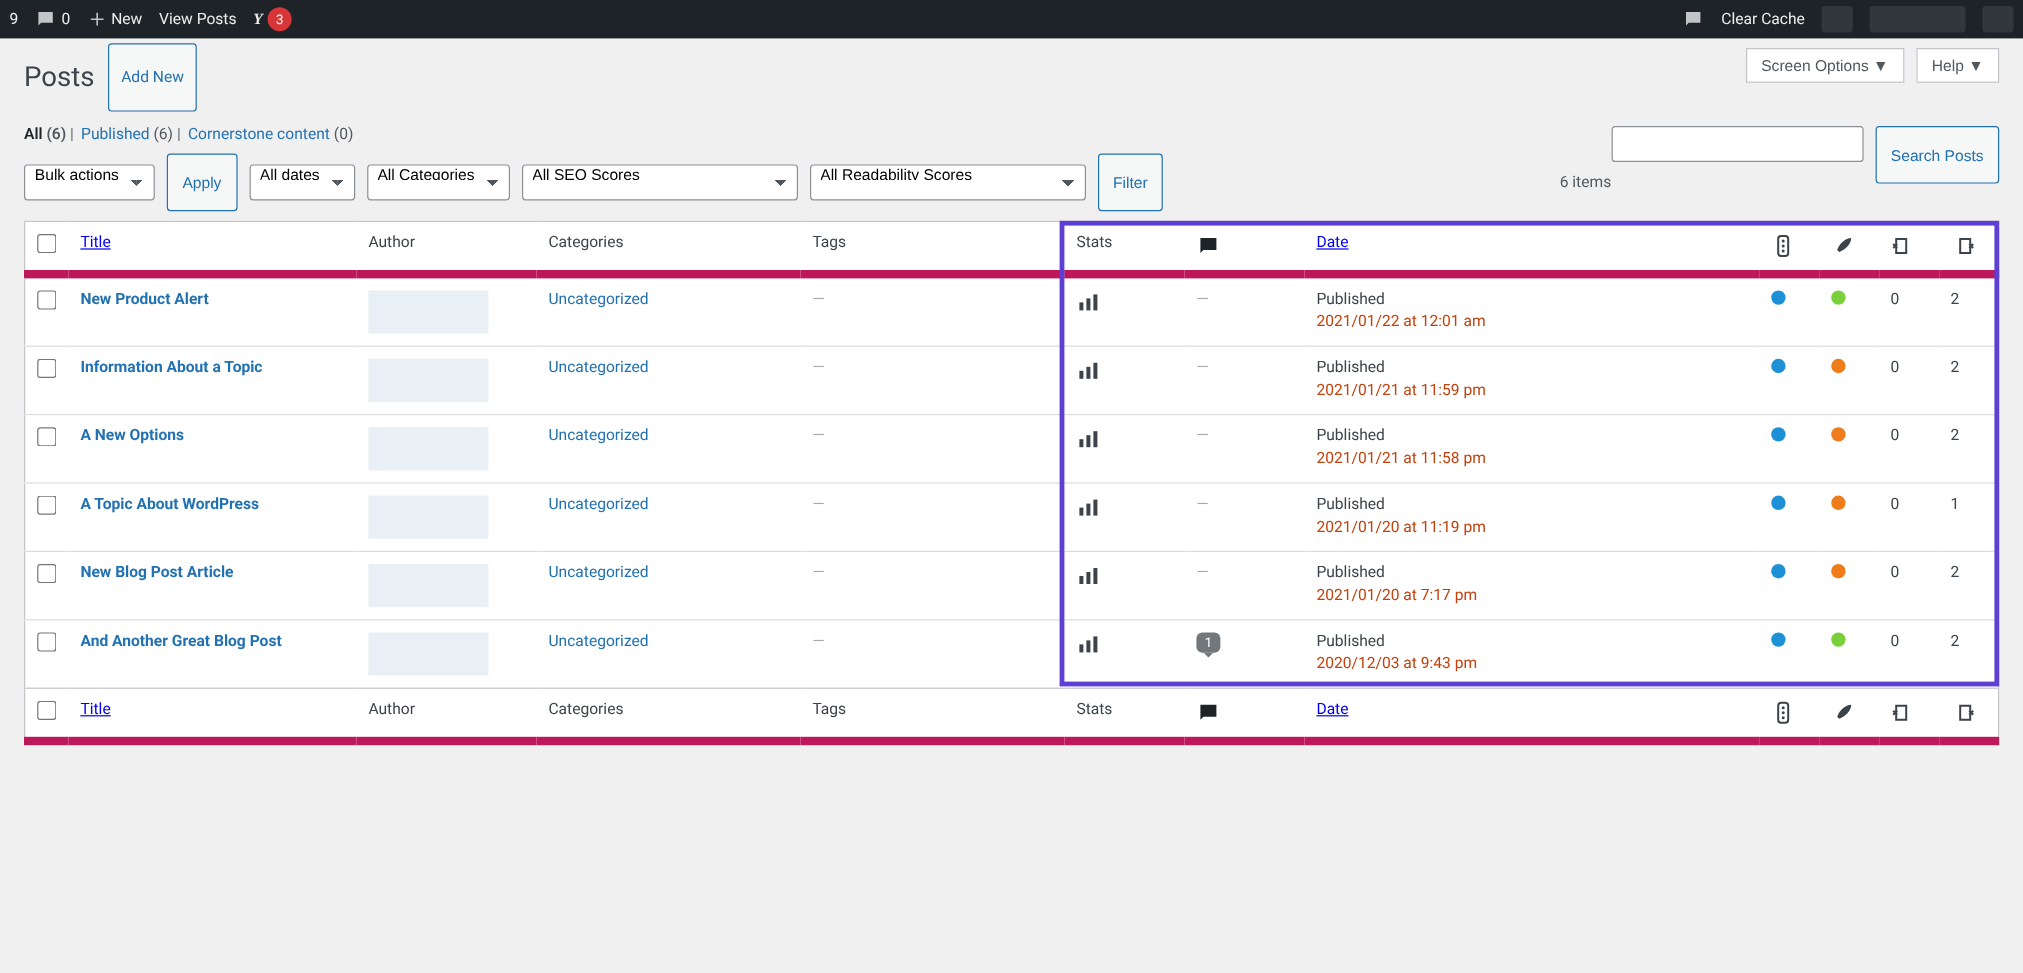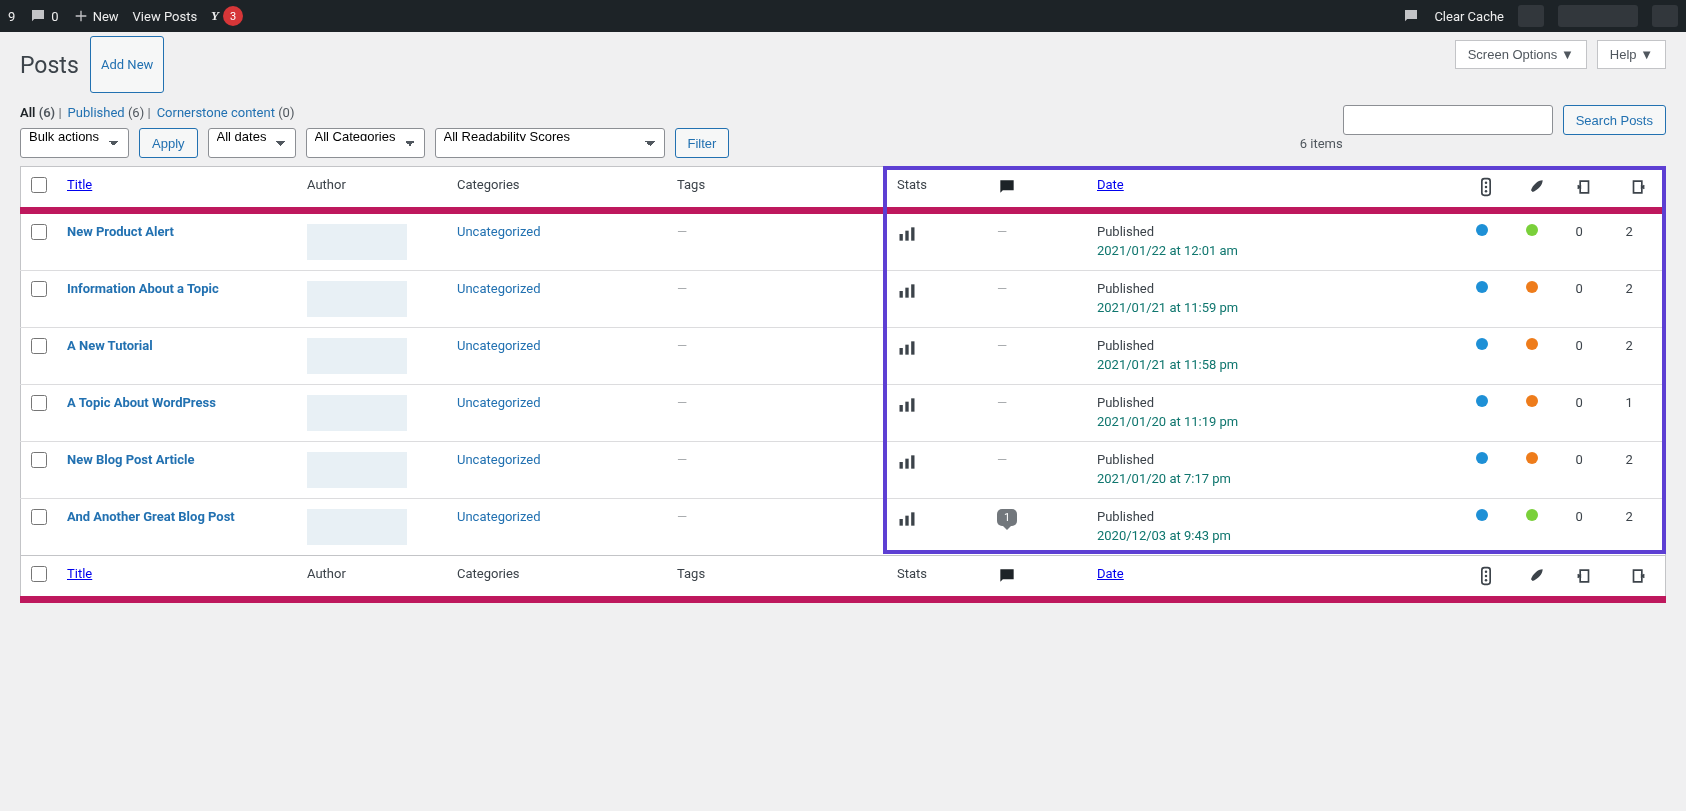--- a/index.html
+++ b/index.html
@@ -14,37 +14,37 @@
   .top-right { float: right; display:flex; gap: 10px; margin-left: 36px; }
   .btn-outline { background:#fff; border:1px solid #c3c4c7; padding:6px 12px; font-size:13px; color:#50575e; cursor:pointer; }
   h1.heading { font-size: 23px; font-weight: 400; padding: 9px 0 4px 0; display:inline-block; margin-right: 8px; }
   .page-title-action { display:inline-block; border:1px solid #2271b1; color:#2271b1; background:#f6f7f7; padding: 20px 10px; border-radius:3px; font-size:13px; text-decoration:none; position: relative; top:-4px; }
   .subsubsub { margin: 8px 0; color:#646970; }
   .subsubsub a { color:#2271b1; text-decoration:none; }
   .subsubsub .current { color:#1d2327; font-weight:600; }
   .subsubsub .count { color:#50575e; }
   .tablenav { display:flex; align-items:center; gap:10px; margin: 8px 0; }
   select { height: 30px; border:1px solid #8c8f94; border-radius:3px; padding: 0 28px 16px 8px; background:#fff; font-size:13px; appearance:none; background-image: linear-gradient(45deg, transparent 50%, #50575e 50%), linear-gradient(135deg, #50575e 50%, transparent 50%); background-position: calc(100% - 14px) 12px, calc(100% - 9px) 12px; background-size: 5px 5px; background-repeat:no-repeat; }
-  .button { border:1px solid #2271b1; color:#2271b1; background:#f6f7f7; padding: 0 12px; height:30px; border-radius:3px; cursor:pointer; font-size:13px; }
+  .button { border:1px solid #2271b1; color:#2271b1; background:#f6f7f7; padding: 0 12px; height:48px; border-radius:3px; cursor:pointer; font-size:13px; }
   .spacer { flex:1; }
   .items-count { color:#50575e; }
   .search-area { float:right; margin: 8px 0; display:flex; gap:10px; }
   .search-area input[type=search] { height:30px; width:210px; border:1px solid #8c8f94; border-radius:3px; padding:0 8px; }
   table.wp-list { width:100%; border-collapse:collapse; background:#fff; border:1px solid #c3c4c7; clear:both; }
   table.wp-list th, table.wp-list td { text-align:left; padding: 10px 10px; vertical-align: top; font-size:13px; }
   table.wp-list thead th, table.wp-list tfoot th { border-bottom:7px solid #be185d; border-top:1px solid #c3c4c7; font-weight:400; color:#2271b1; }
   table.wp-list thead th.nolink, table.wp-list tfoot th.nolink { color:#3c434a; }
   table.wp-list tbody tr { border-bottom:1px solid #dcdcde; }
   .check-column { width: 30px; text-align:center; }
   input[type=checkbox] { width:16px; height:16px; }
   a.row-link { color:#2271b1; text-decoration:none; font-weight:700;text-align:right; }
   a.cat-link { color:#2271b1; text-decoration:none; }
   .dash { color:#a7aaad; }
   .date-col .status { color:#3c434a; }
-  .date-col .ts { color:#0f766e; display:block; margin-top:4px; }
+  .date-col .ts { color:#c2410c; display:block; margin-top:4px; }
   .stats-icon { color:#135e96; }
   .dot { width:12px; height:12px; border-radius:50%; display:inline-block; }
   .dot.blue { background:#1e90d6; }
   .dot.green { background:#7ad03a; }
   .dot.orange { background:#ee7c1b; }
   .comment-bubble { background:#72777c; color:#fff; font-size:11px; padding:2px 7px; border-radius:5px; position:relative; display:inline-block; }
   .comment-bubble:after { content:""; position:absolute; bottom:-4px; left:6px; border:4px solid transparent; border-top-color:#72777c; border-bottom:0; }
   .hl-overlay { position:absolute; border:4px solid #5d3fd3; pointer-events:none; }
   .svg-ico { width:20px; height:20px; fill:#3c434a; vertical-align:middle; }
   .svg-ico.dark { fill:#1d2327; }
@@ -116,20 +116,21 @@
     <li><a href="#" class="current"><span>All</span> <span class="count">(6)</span></a> |</li>
     <li><a href="#"><span>Published</span> <span class="count">(6)</span></a> |</li>
     <li><a href="#"><span>Cornerstone content</span> <span class="count">(0)</span></a></li>
   </ul>
 
   <div class="tablenav">
     <select><option>Bulk actions</option></select>
     <button class="button">Apply</button>
     <select><option>All dates</option></select>
     <select><option>All Categories</option></select>
+    <select style="width:230px"><option>All SEO Scores</option></select>
     <select style="width:230px"><option>All Readability Scores</option></select>
     <button class="button">Filter</button>
     <div class="spacer"></div>
     <span class="items-count">6 items</span>
   </div>
 
   <div style="position:relative">
   <table class="wp-list">
     <thead>
       <tr>
@@ -196,21 +197,21 @@
                 </svg></a></td>
             <td><span class="dash">—</span></td>
             <td class="date-col"><span class="status">Published</span><span class="ts">2021/01/21 at 11:59 pm</span></td>
             <td class="col-narrow"><span class="dot blue"></span></td>
             <td class="col-narrow"><span class="dot orange"></span></td>
             <td class="col-narrow">0</td>
             <td class="col-narrow">2</td>
           </tr>
           <tr>
             <td class="check-column"><input type="checkbox" style=""></td>
-            <td><a href="#" class="row-link">A New Tutorial</a></td>
+            <td><a href="#" class="row-link">A New Options</a></td>
             <td>
               <div class="author-block"></div>
             </td>
             <td><a href="#" class="cat-link">Uncategorized</a></td>
             <td><span class="dash">—</span></td>
             <td><a href="#"><svg class="svg-ico stats-icon" viewBox="0 0 24 24">
                   <rect x="3" y="12" width="4" height="8"></rect>
                   <rect x="10" y="8" width="4" height="12"></rect>
                   <rect x="17" y="4" width="4" height="16"></rect>
                 </svg></a></td>

